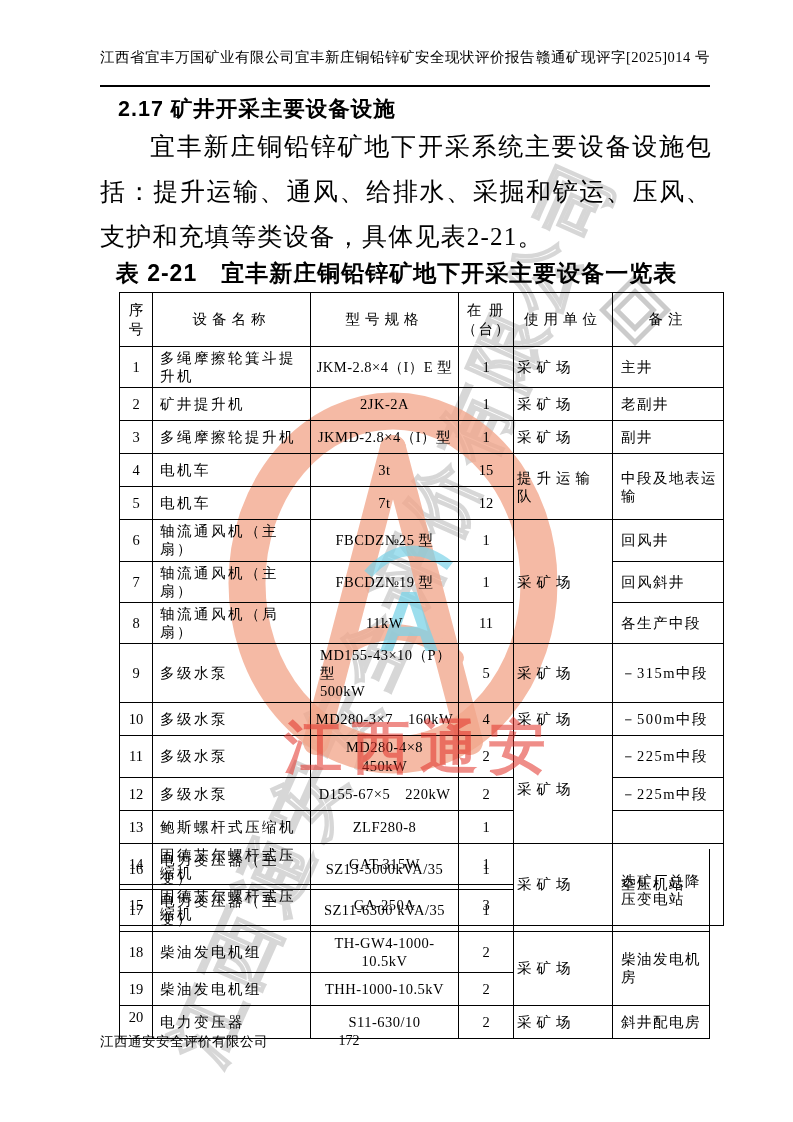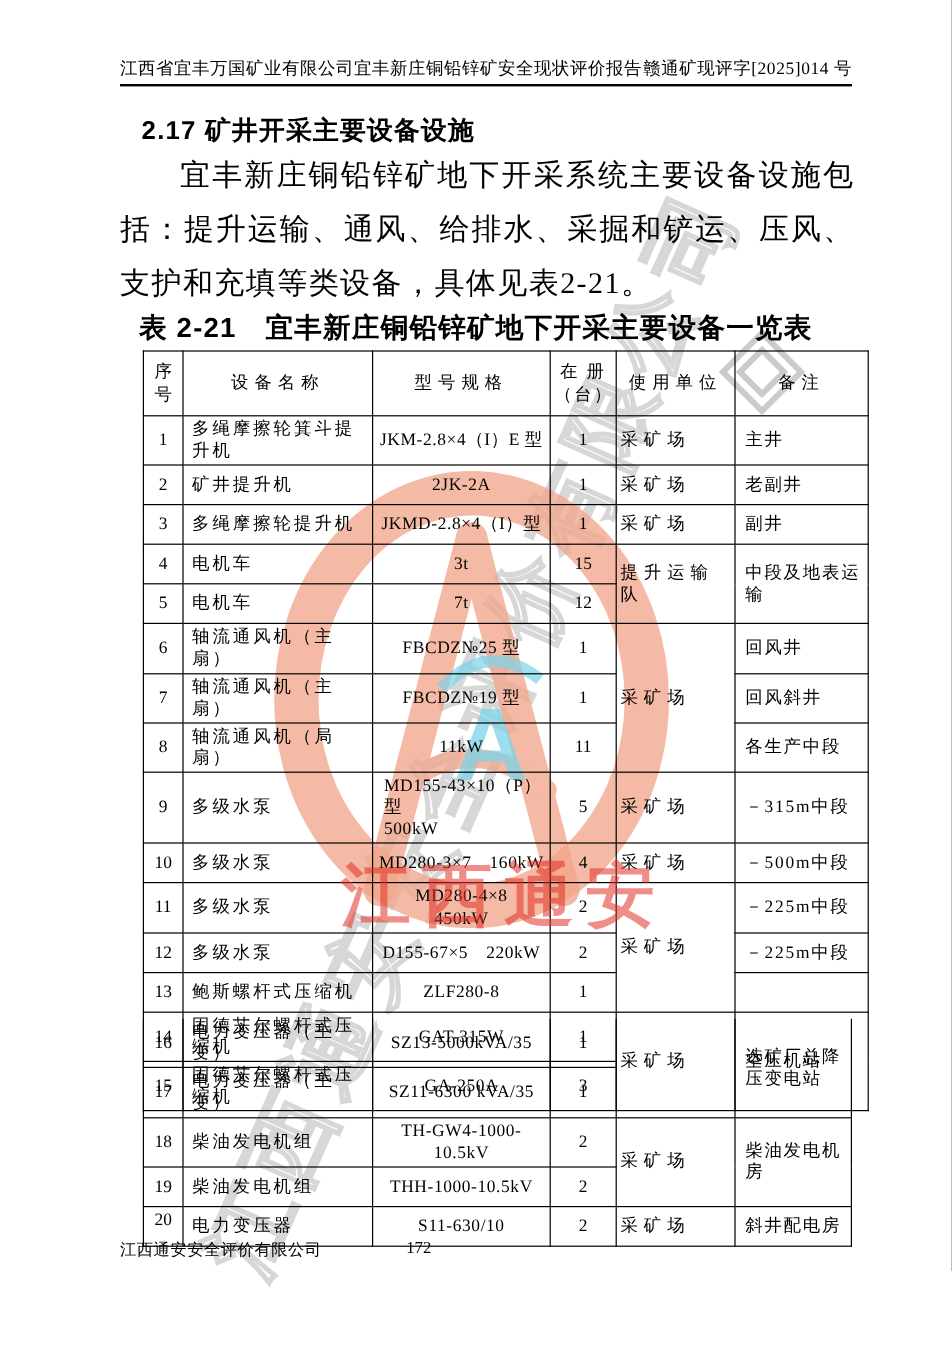--- a/index.html
+++ b/index.html
@@ -34,21 +34,21 @@
     font-family:"Liberation Sans",sans-serif;
     font-size:86px;font-weight:bold;color:#7cd3e8;opacity:.75;line-height:86px;
     pointer-events:none;
   }
   
   .content{position:absolute;left:0;top:0;width:793px;height:1122px;z-index:1;}
   .page-header{
     position:absolute;left:100px;top:48px;width:610px;
     display:flex;justify-content:space-between;align-items:flex-end;
     font-size:14.5px;letter-spacing:.5px;
-    border-bottom:2px solid #000;padding-bottom:3px;
+    border-bottom:2px solid #000;padding-bottom:18px;
   }
   .sec-heading{
     position:absolute;left:118px;top:94px;
     font-family:"Liberation Sans",sans-serif;
     font-size:21.5px;font-weight:bold;letter-spacing:1px;
   }
   .body-para{
     position:absolute;left:100px;top:124px;width:612px;
     font-size:25px;line-height:45px;letter-spacing:1.2px;
     text-align:justify;text-indent:2em;

